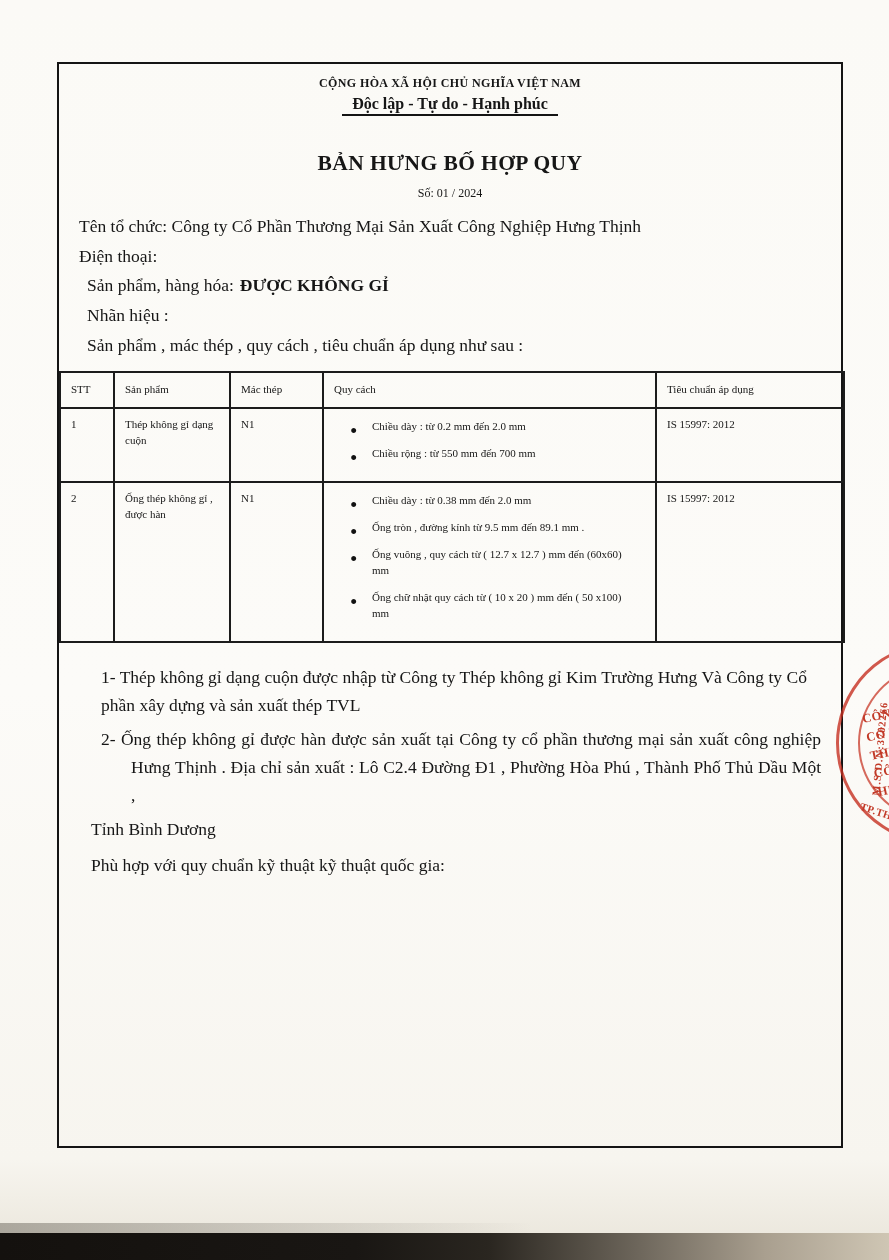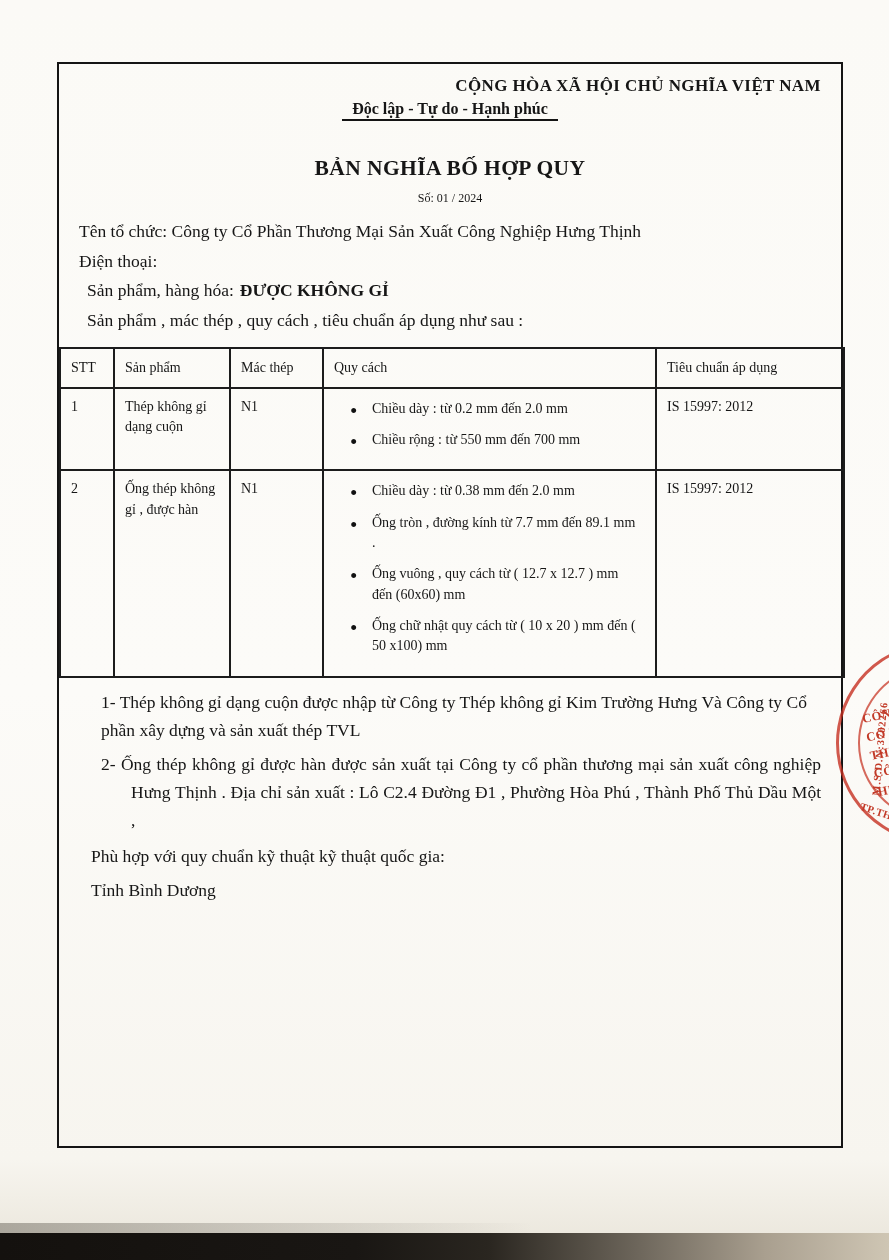--- a/index.html
+++ b/index.html
@@ -15,23 +15,23 @@
   }
   .frame {
     position: absolute;
     left: 57px; top: 62px;
     width: 786px; height: 1086px;
     border: 2px solid #141414;
     box-sizing: border-box;
     padding: 10px 20px 0 20px;
   }
   .nat-header {
-    text-align: right;
+    text-align: center;
     font-weight: bold;
-    font-size: 17px;
+    font-size: 12px;
     letter-spacing: .4px;
     margin: 2px 0 4px 0;
   }
   .nat-motto { text-align: center; margin: 0; }
   .nat-motto span {
     font-weight: bold;
     font-size: 16px;
     border-bottom: 2px solid #141414;
     padding: 0 10px 2px 10px;
   }
@@ -45,21 +45,21 @@
   .doc-number { text-align: center; font-size: 12px; margin: 0 0 12px 0; }
   .body-par { font-size: 17.5px; line-height: 1.58; margin: 0; }
   .par-gap { margin-top: 2px; }
   .indent-1 { margin-left: 8px; }
   .product-value { font-weight: bold; margin-left: 6px; }
   table.spec {
     width: 786px;
     margin: 12px -20px 8px -20px;
     border-collapse: collapse;
     table-layout: fixed;
-    font-size: 14px;
+    font-size: 11px;
   }
   table.spec th, table.spec td {
     border: 2px solid #1c1c1c;
     vertical-align: top;
     padding: 8px 10px;
     font-weight: normal;
     text-align: left;
     line-height: 1.45;
   }
   table.spec th { padding: 9px 10px; }
@@ -71,21 +71,21 @@
   th.c, td.c { text-align: center; }
   td.justify { text-align: justify; }
   td.mt { padding-left: 22px; }
   ul.qc-list { list-style: none; margin: 2px 0 0 0; padding: 0 4px 0 14px; }
   ul.qc-list li { position: relative; padding-left: 24px; margin-bottom: 11px; }
   ul.qc-list li::before {
     content: "•";
     position: absolute; left: 2px; top: -3px;
     font-size: 21px; color: #111;
   }
-  .notes { margin-top: 10px; }
+  .notes { margin-top: 20px; }
   .note { font-size: 17.5px; line-height: 1.6; margin: 0 0 6px 0; }
   .note-1 { margin-left: 22px; }
   .note-2 { margin-left: 22px; padding-left: 30px; text-indent: -30px; text-align: justify; }
   .note-3 { margin-left: 12px; }
   .note-4 { margin-left: 12px; margin-top: 8px; }
   .note-5 { margin-top: 6px; text-align: justify; text-indent: 28px; }
   
   .stamp {
     position: absolute;
     left: 836px; top: 642px;
@@ -137,33 +137,34 @@
 <div class="page">
 
   <div class="frame">
 
     <div class="nat-header">CỘNG HÒA XÃ HỘI CHỦ NGHĨA VIỆT NAM</div>
 
     <div class="nat-motto">
       <span>Độc lập - Tự do - Hạnh phúc</span>
     </div>
 
-    <div class="doc-title">BẢN NGHĨA BỐ HỢP QUY</div>
+    <div class="doc-title">BẢN HƯNG BỐ HỢP QUY</div>
 
     <div class="doc-number">Số: 01 / 2024</div>
 
     <p class="body-par">Tên tổ chức: Công ty Cổ Phần Thương Mại Sản Xuất Công Nghiệp Hưng Thịnh</p>
 
 
     <p class="body-par par-gap">Điện thoại:</p>
 
     <p class="body-par par-gap indent-1">
       <span>Sản phẩm, hàng hóa:</span><span class="product-value">ĐƯỢC KHÔNG GỈ</span>
     </p>
 
+    <p class="body-par par-gap indent-1">Nhãn hiệu :</p>
 
     <p class="body-par par-gap indent-1">Sản phẩm , mác thép , quy cách , tiêu chuẩn áp dụng như sau :</p>
 
     <table class="spec">
       <colgroup>
         <col class="col-stt">
           <col class="col-sp">
           <col class="col-mt">
         <col class="col-qc">
           <col class="col-tc">
@@ -190,35 +191,35 @@
           </td>
           <td>IS 15997: 2012</td>
         </tr>
         <tr>
           <td class="c">2</td>
           <td class="justify">Ống thép không gỉ , được hàn</td>
           <td class="mt">N1</td>
           <td>
             <ul class="qc-list">
               <li>Chiều dày : từ 0.38 mm đến 2.0 mm</li>
-              <li>Ống tròn , đường kính từ 7.7 mm đến 89.1 mm .</li>
+              <li>Ống tròn , đường kính từ 9.5 mm đến 89.1 mm .</li>
               <li>Ống vuông , quy cách từ ( 12.7 x 12.7 ) mm đến (60x60) mm</li>
               <li>Ống chữ nhật quy cách từ ( 10 x 20 ) mm đến ( 50 x100) mm</li>
             </ul>
           </td>
           <td>IS 15997: 2012</td>
         </tr>
       </tbody>
     </table>
 
     <div class="notes">
       <p class="note note-1">1- Thép không gỉ dạng cuộn được nhập từ Công ty Thép không gỉ Kim Trường Hưng Và Công ty Cổ phần xây dựng và sản xuất thép TVL</p>
       <p class="note note-2">2- Ống thép không gỉ được hàn được sản xuất tại Công ty cổ phần thương mại sản xuất công nghiệp Hưng Thịnh . Địa chỉ sản xuất : Lô C2.4 Đường Đ1 , Phường Hòa Phú , Thành Phố Thủ Dầu Một ,</p>
+      <p class="note note-3">Tỉnh Bình Dương</p>
       <p class="note note-4">Phù hợp với quy chuẩn kỹ thuật kỹ thuật quốc gia:</p>
-      <p class="note note-3">Tỉnh Bình Dương</p>
     </div>
 
   </div>
 
   <div class="stamp">
     <div class="stamp-inner"></div>
     <div class="stamp-arc">M.S.D.N:3702266</div>
     <div class="stamp-lines">
       <div>CÔNG</div>
       <div>CỔ PH</div>

